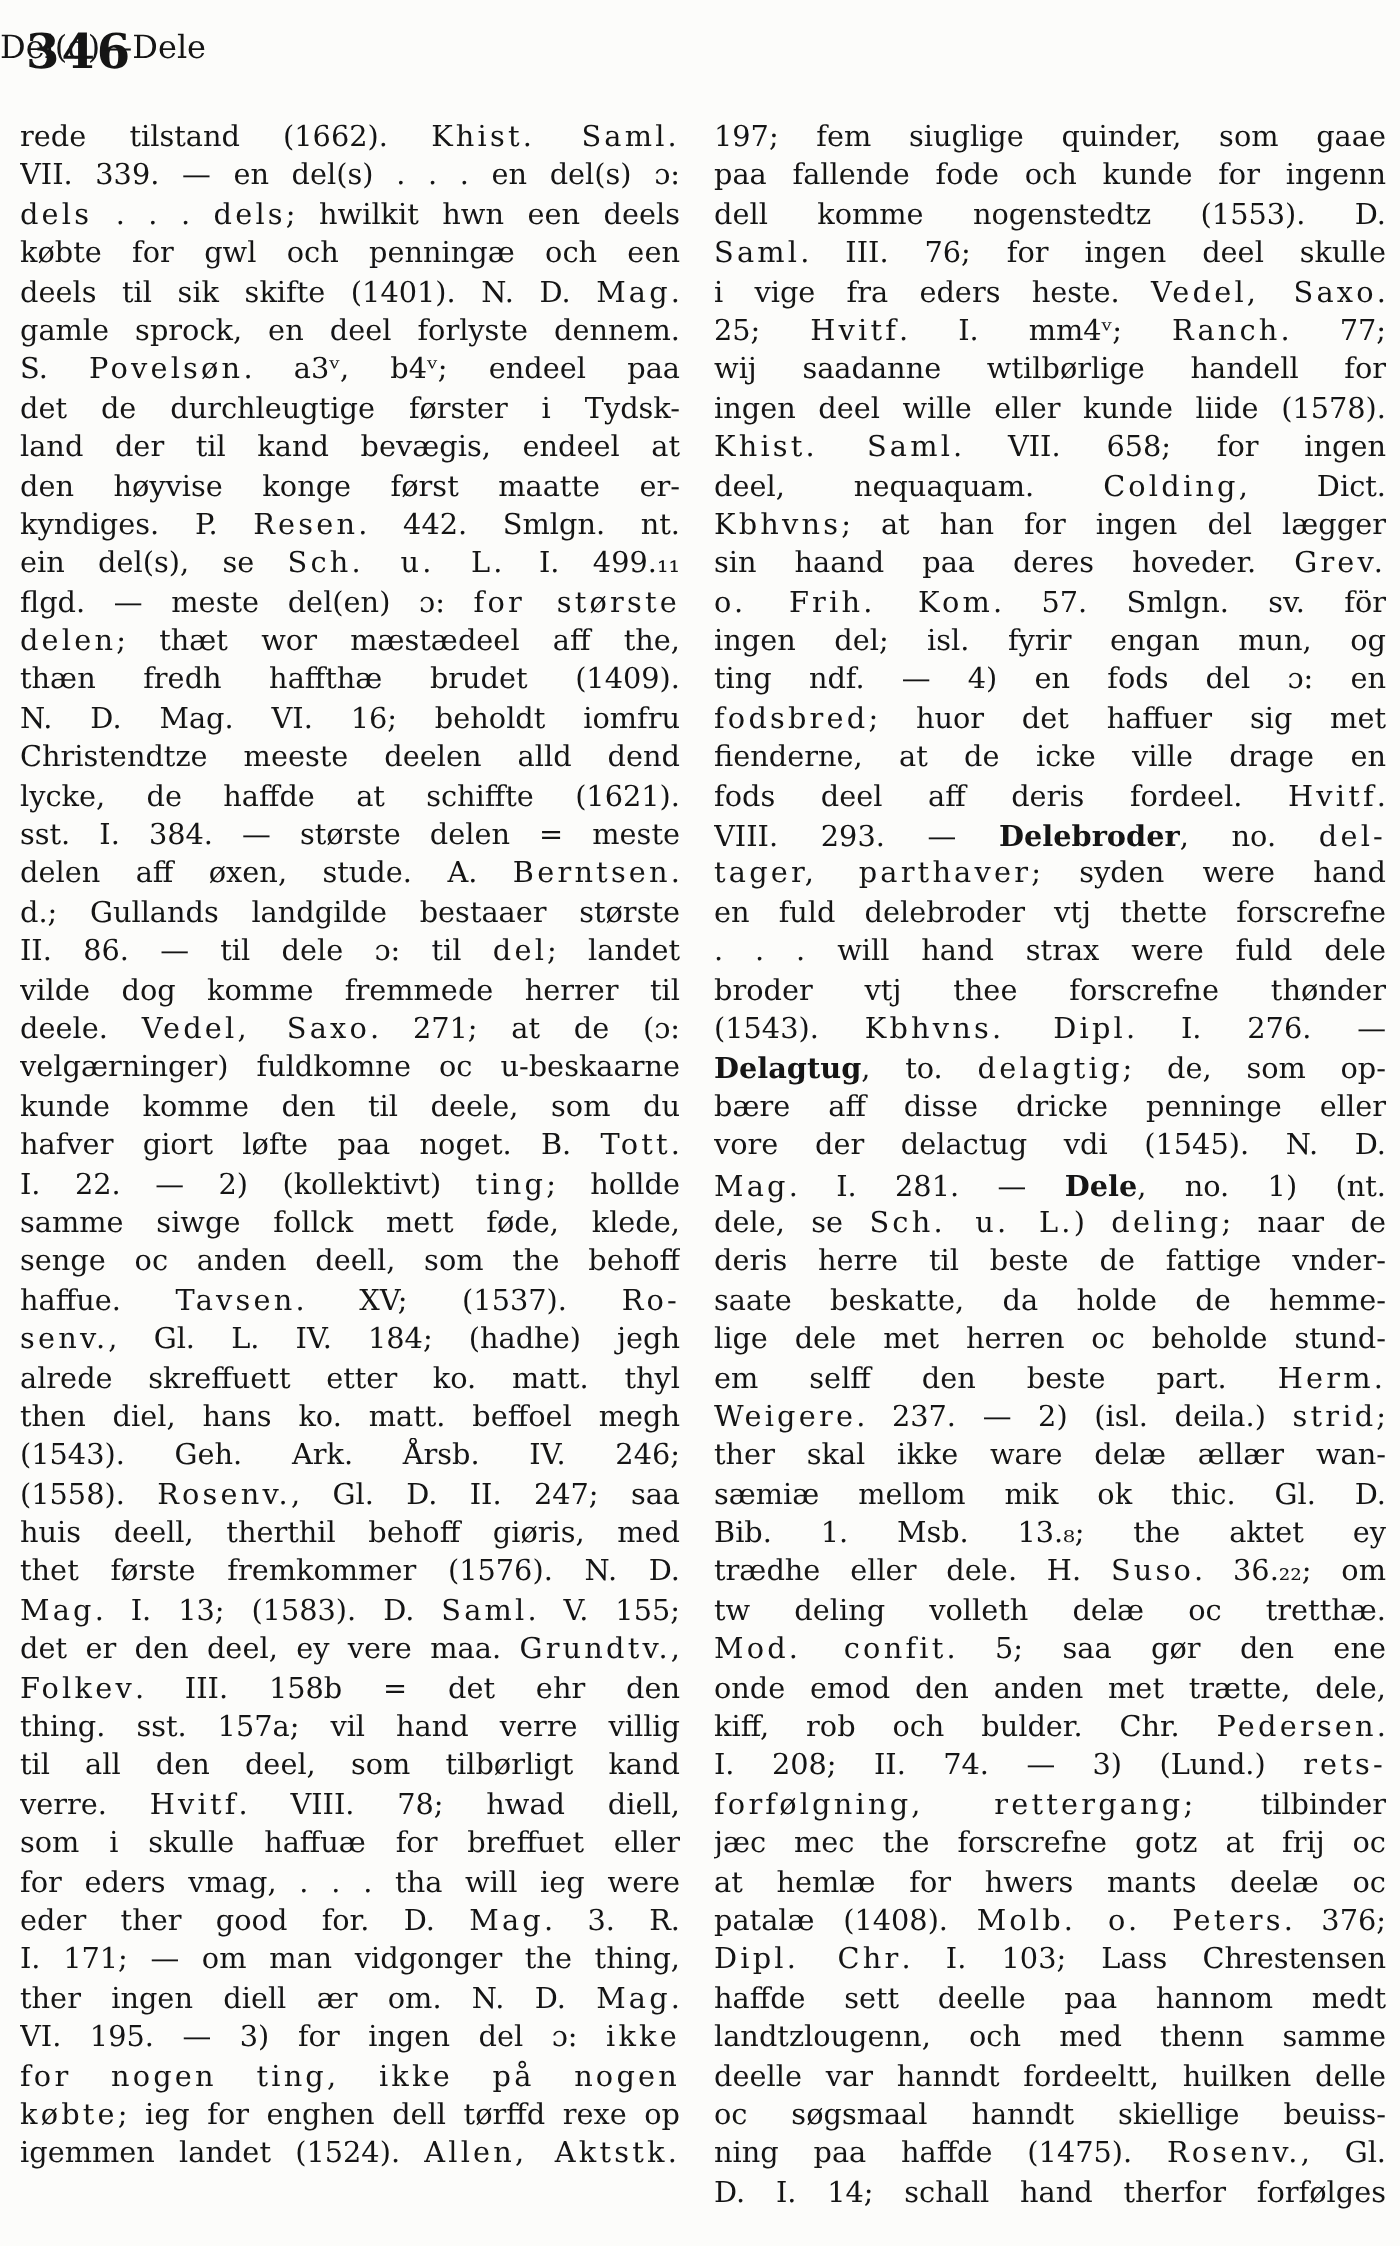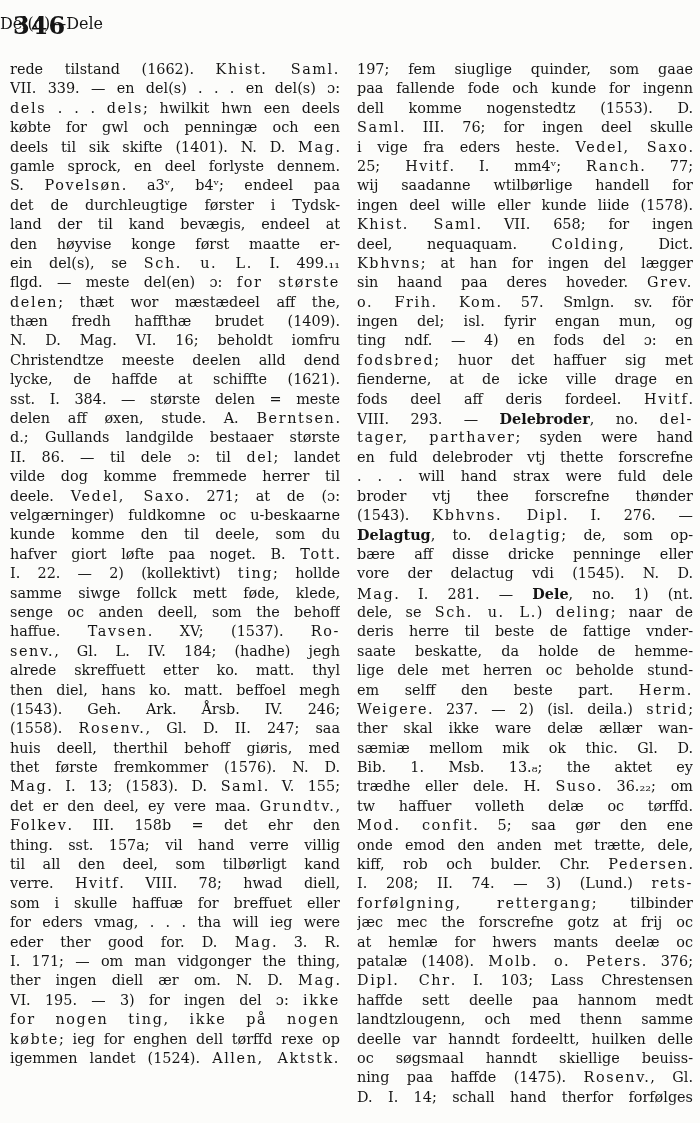--- a/index.html
+++ b/index.html
@@ -63,20 +63,21 @@
       <div class="line">rede tilstand (1662). <span class="sp">Khist. Saml.</span></div>
       <div class="line">VII. 339. — en del(s) . . . en del(s) ɔ:</div>
       <div class="line"><span class="sp">dels</span> . . . <span class="sp">dels</span>; hwilkit hwn een deels</div>
       <div class="line">købte for gwl och penningæ och een</div>
       <div class="line">deels til sik skifte (1401). N. D. <span class="sp">Mag</span>.</div>
       <div class="line">gamle sprock, en deel forlyste dennem.</div>
       <div class="line">S. <span class="sp">Povelsøn</span>. a3ᵛ, b4ᵛ; endeel paa</div>
       <div class="line">det de durchleugtige førster i Tydsk-</div>
       <div class="line">land der til kand bevægis, endeel at</div>
       <div class="line">den høyvise konge først maatte er-</div>
+      <div class="line">kyndiges. P. <span class="sp">Resen</span>. 442. Smlgn. nt.</div>
       <div class="line">ein del(s), se <span class="sp">Sch. u. L.</span> I. 499.₁₁</div>
       <div class="line">flgd. — meste del(en) ɔ: <span class="sp">for største</span></div>
       <div class="line"><span class="sp">delen</span>; thæt wor mæstædeel aff the,</div>
       <div class="line">thæn fredh haffthæ brudet (1409).</div>
       <div class="line">N. D. Mag. VI. 16; beholdt iomfru</div>
       <div class="line">Christendtze meeste deelen alld dend</div>
       <div class="line">lycke, de haffde at schiffte (1621).</div>
       <div class="line">sst. I. 384. — største delen = meste</div>
       <div class="line">delen aff øxen, stude. A. <span class="sp">Berntsen</span>.</div>
       <div class="line">d.; Gullands landgilde bestaaer største</div>
@@ -146,21 +147,21 @@
       <div class="line">dele, se <span class="sp">Sch. u. L.</span>) <span class="sp">deling</span>; naar de</div>
       <div class="line">deris herre til beste de fattige vnder-</div>
       <div class="line">saate beskatte, da holde de hemme-</div>
       <div class="line">lige dele met herren oc beholde stund-</div>
       <div class="line">em selff den beste part. <span class="sp">Herm.</span></div>
       <div class="line"><span class="sp">Weigere</span>. 237. — 2) (isl. deila.) <span class="sp">strid</span>;</div>
       <div class="line">ther skal ikke ware delæ ællær wan-</div>
       <div class="line">sæmiæ mellom mik ok thic. Gl. D.</div>
       <div class="line">Bib. 1. Msb. 13.₈; the aktet ey</div>
       <div class="line">trædhe eller dele. H. <span class="sp">Suso</span>. 36.₂₂; om</div>
-      <div class="line">tw haffuer volleth delæ oc tørffd.</div>
+      <div class="line">tw deling volleth delæ oc tretthæ.</div>
       <div class="line"><span class="sp">Mod. confit</span>. 5; saa gør den ene</div>
       <div class="line">onde emod den anden met trætte, dele,</div>
       <div class="line">kiff, rob och bulder. Chr. <span class="sp">Pedersen</span>.</div>
       <div class="line">I. 208; II. 74. — 3) (Lund.) <span class="sp">rets-</span></div>
       <div class="line"><span class="sp">forfølgning, rettergang</span>; tilbinder</div>
       <div class="line">jæc mec the forscrefne gotz at frij oc</div>
       <div class="line">at hemlæ for hwers mants deelæ oc</div>
       <div class="line">patalæ (1408). <span class="sp">Molb. o. Peters</span>. 376;</div>
       <div class="line"><span class="sp">Dipl. Chr</span>. I. 103; Lass Chrestensen</div>
       <div class="line">haffde sett deelle paa hannom medt</div>

